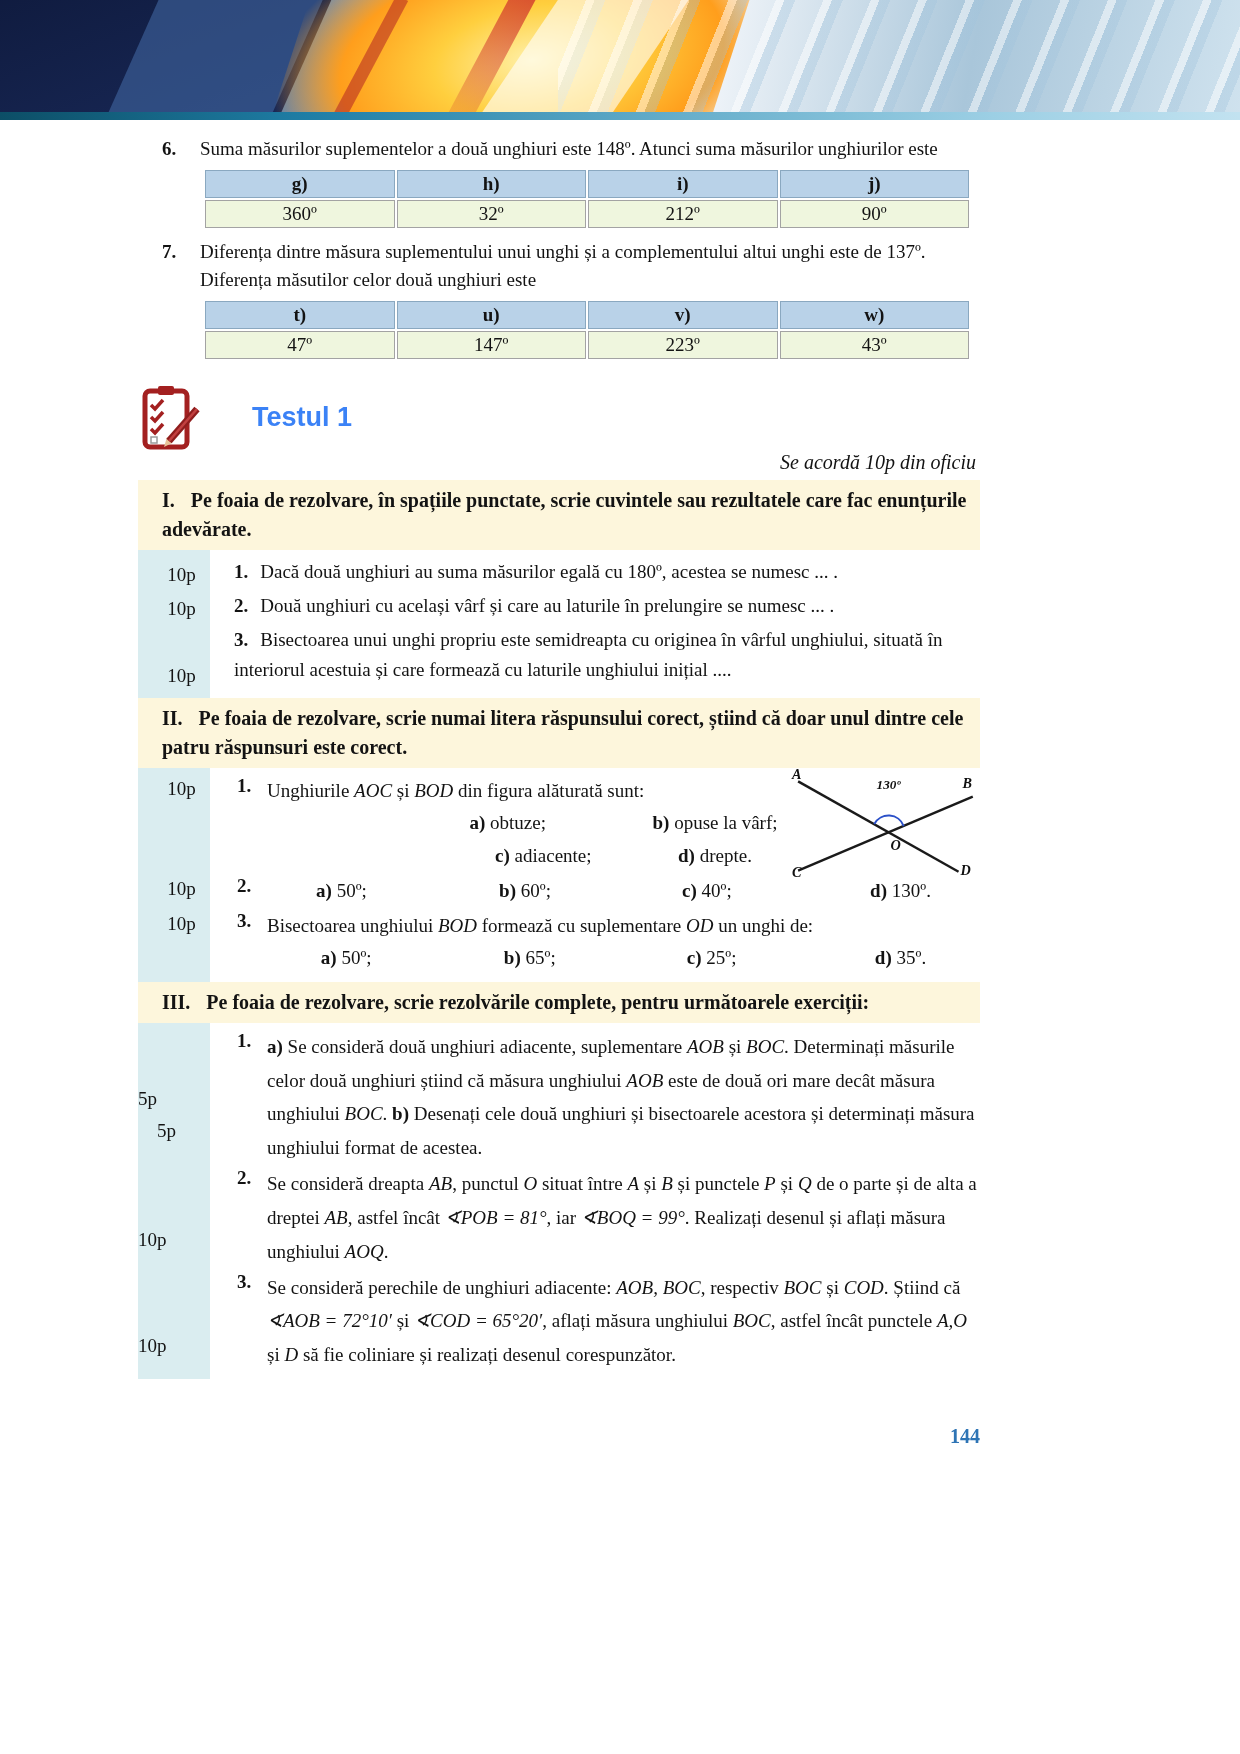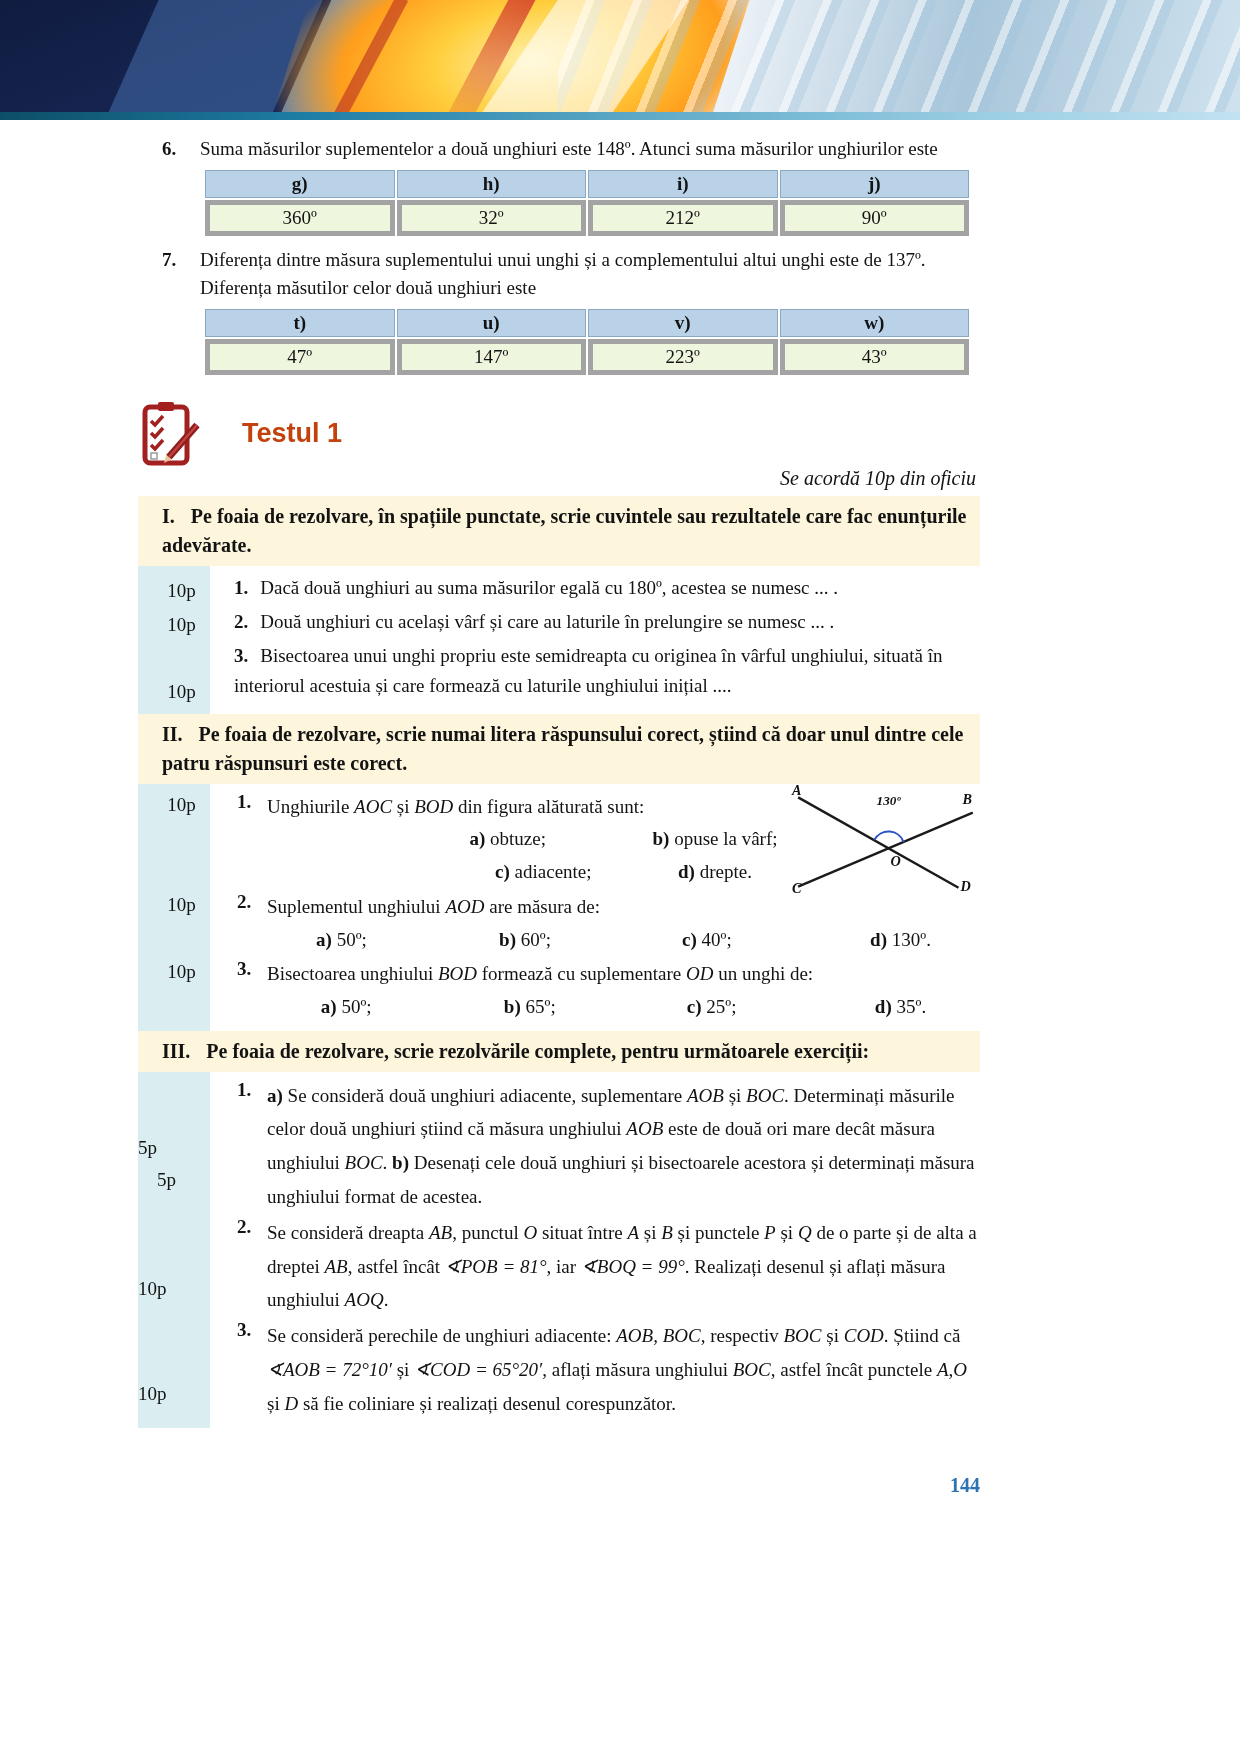--- a/index.html
+++ b/index.html
@@ -39,27 +39,27 @@
   .content { margin-left: 138px; width: 842px; padding-top: 12px; }
 
   .q { display: flex; padding-left: 24px; margin: 3px 0; line-height: 1.5; }
   .q-num { flex: none; width: 38px; font-weight: bold; }
   .q-text { flex: 1; }
 
   table.ans-table { border-collapse: separate; border-spacing: 2px;
     margin: 4px 0 8px 65px; width: 768px; table-layout: fixed; }
   table.ans-table th { background: #b9d2e8; border: 1px solid #8aa8c0;
     font-weight: bold; text-align: center; padding: 2px 0; font-size: 19px; }
-  table.ans-table td { background: #eff6de; border: 5px solid #a3a3a3;
+  table.ans-table td { background: #eff6de; border: 1px solid #a3a3a3;
     text-align: center; padding: 2px 0; font-size: 19px; }
 
   .test-header { display: flex; align-items: center; margin: 24px 0 0 2px; }
   .icon-box { width: 64px; height: 66px; flex: none; }
-  .test-title { margin-left: 38px; font-family: "Liberation Sans", sans-serif;
-    font-weight: bold; font-size: 27px; color: #c2410c; }
+  .test-title { margin-left: 48px; font-family: "Liberation Sans", sans-serif;
+    font-weight: bold; font-size: 27px; color: #3b82f6; }
   .bonus { text-align: right; font-style: italic; font-size: 20px; margin: 0 4px 6px 0; }
 
   .sec-title { background: #fdf6dc; padding: 6px 10px 6px 24px;
     font-weight: bold; font-size: 20px; line-height: 1.45; }
   .sec-rn { display: inline-block; margin-right: 16px; }
 
   .rows { background: linear-gradient(to right, #daedf0 0, #daedf0 72px, rgba(0,0,0,0) 72px);
     padding: 5px 0; }
   .row { display: flex; margin: 2px 0; }
   .pts { flex: none; width: 87px; text-align: center; padding-top: 3px; }
@@ -228,21 +228,20 @@
             </svg>
           </div>
         </div>
       </div>
 
       <div class="row">
         <div class="pts">10p</div>
         <div class="body flexb">
           <span class="inum">2.</span>
           <div class="icontent">
-            <div><span>Suplementul unghiului </span><span class="rt-i">AOD</span><span> are măsura de:</span></div>
             <div class="opt-row">
               <span class="opt"><b>a)</b><span> 50º;</span></span>
               <span class="opt"><b>b)</b><span> 60º;</span></span>
               <span class="opt opt-c"><b>c)</b><span> 40º;</span></span>
               <span class="opt opt-last"><b>d)</b><span> 130º.</span></span>
             </div>
           </div>
         </div>
       </div>
 

